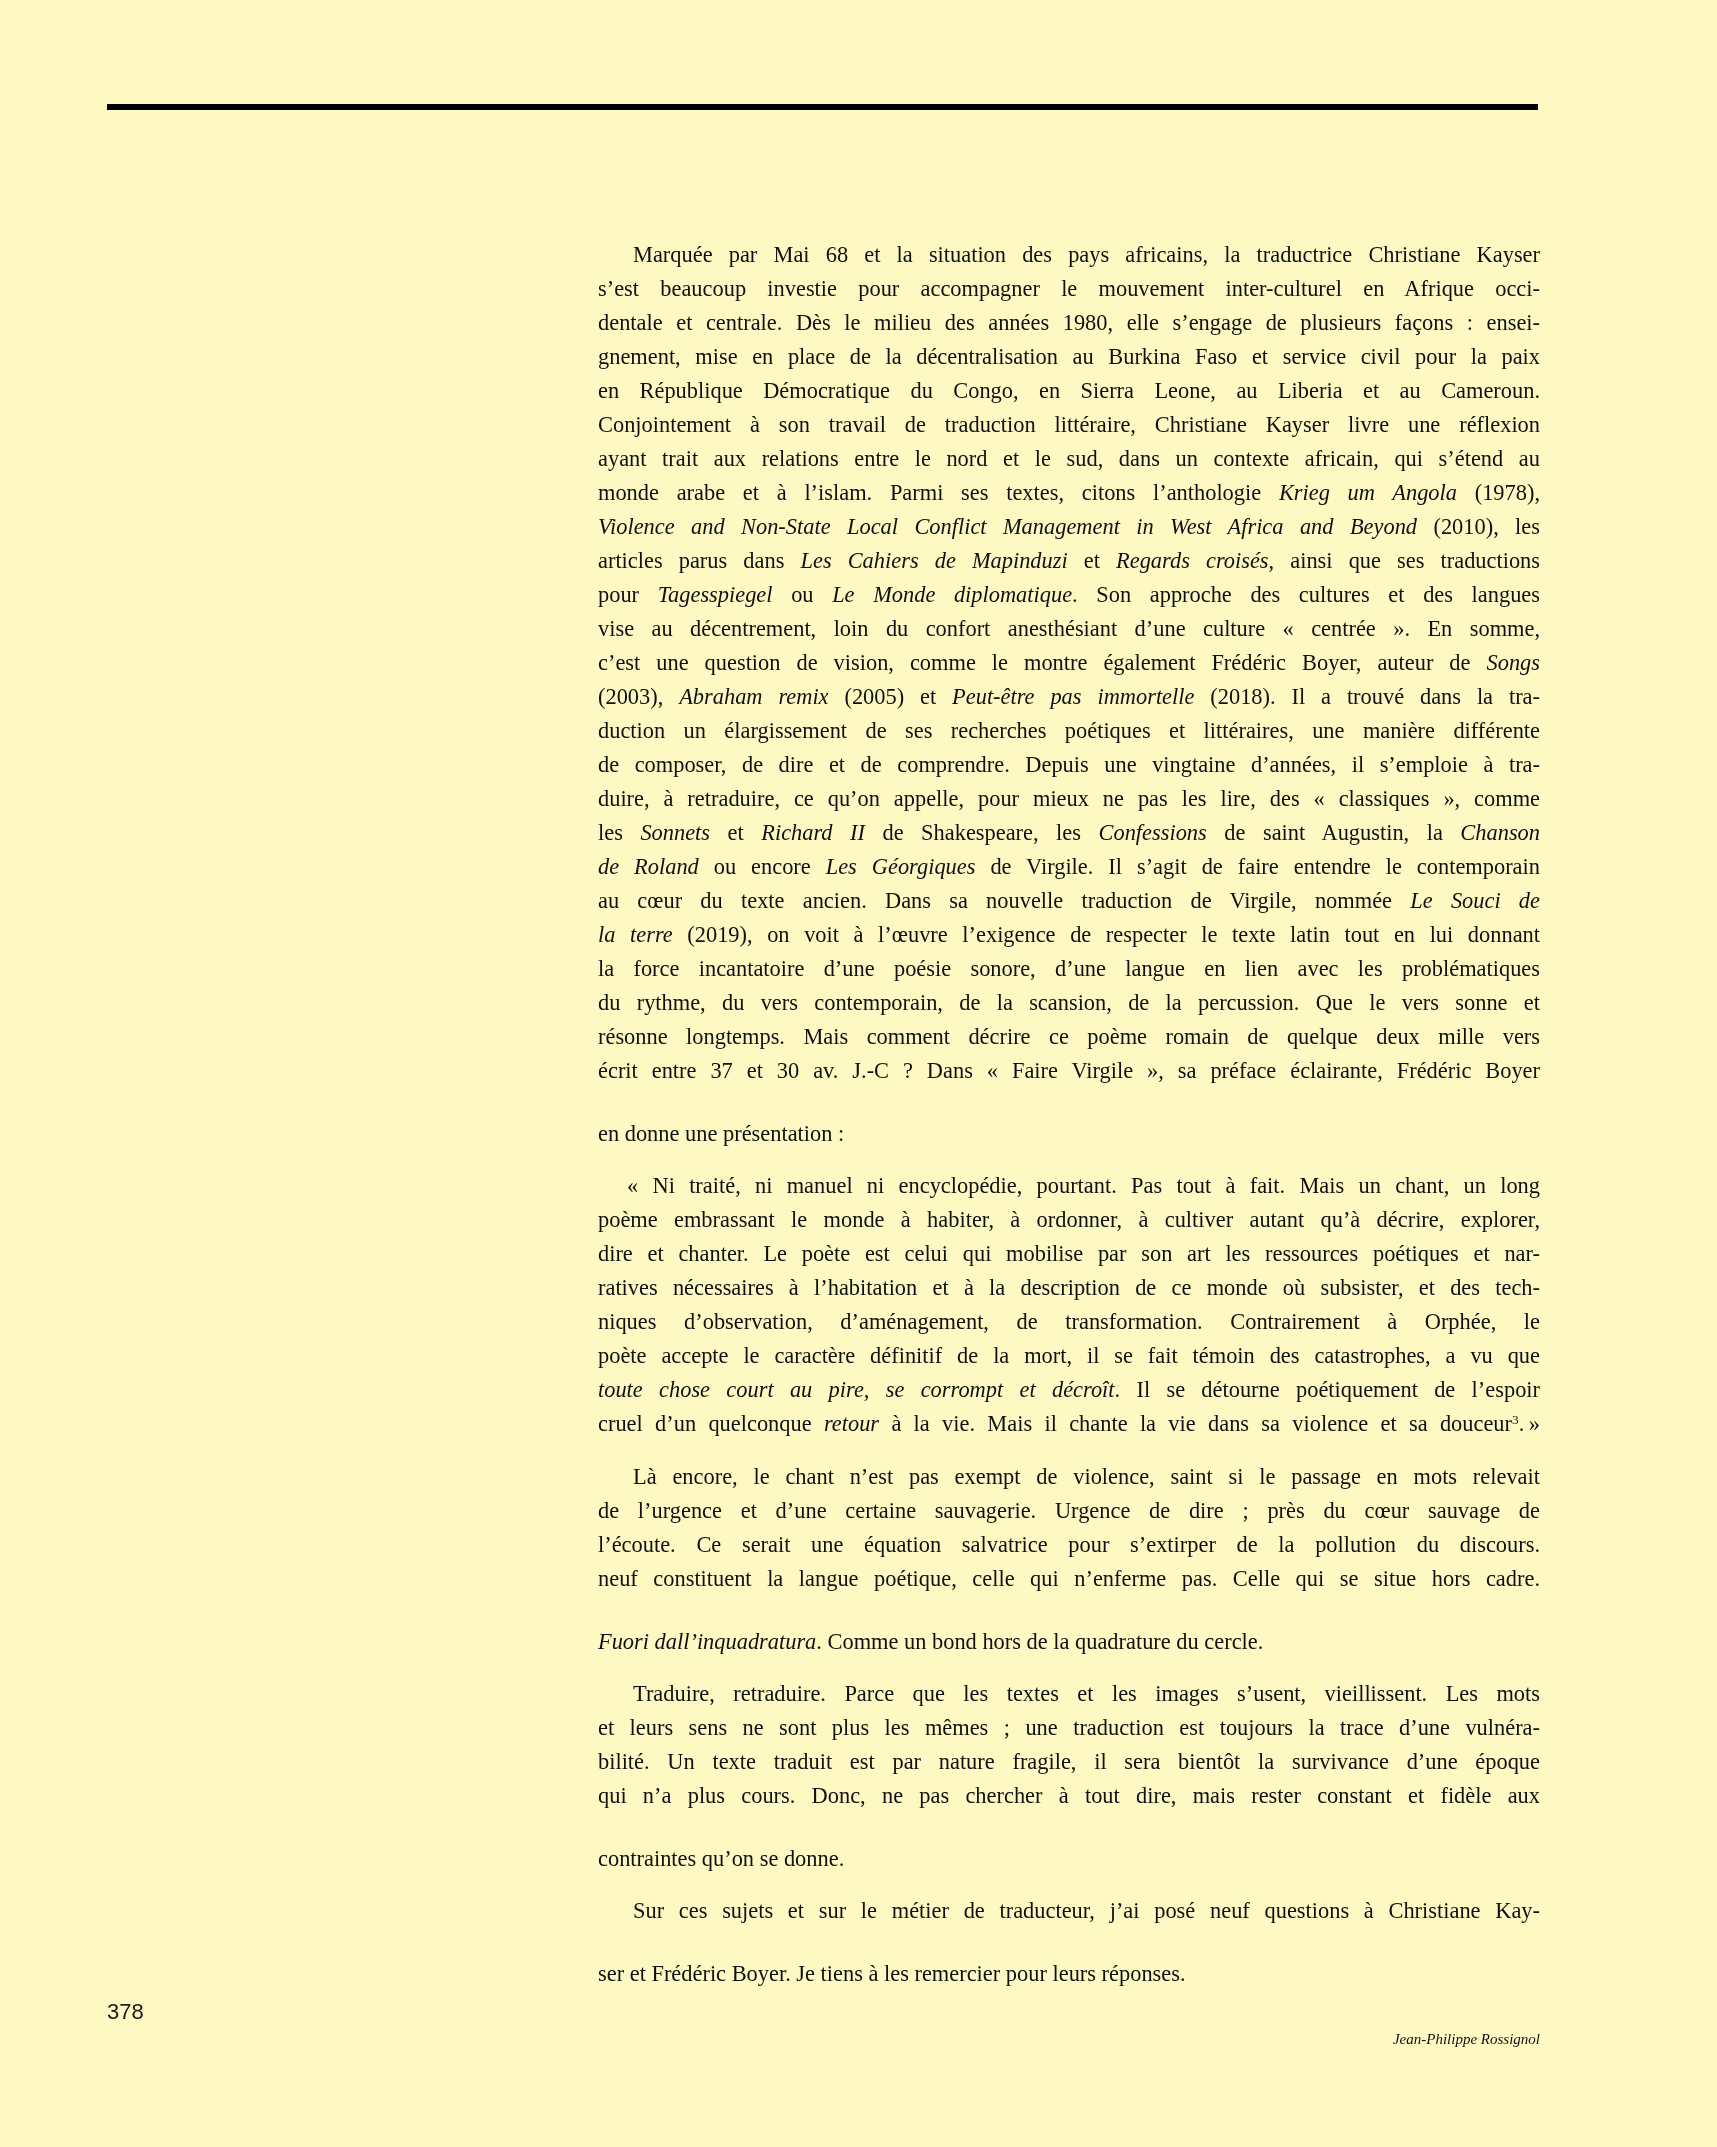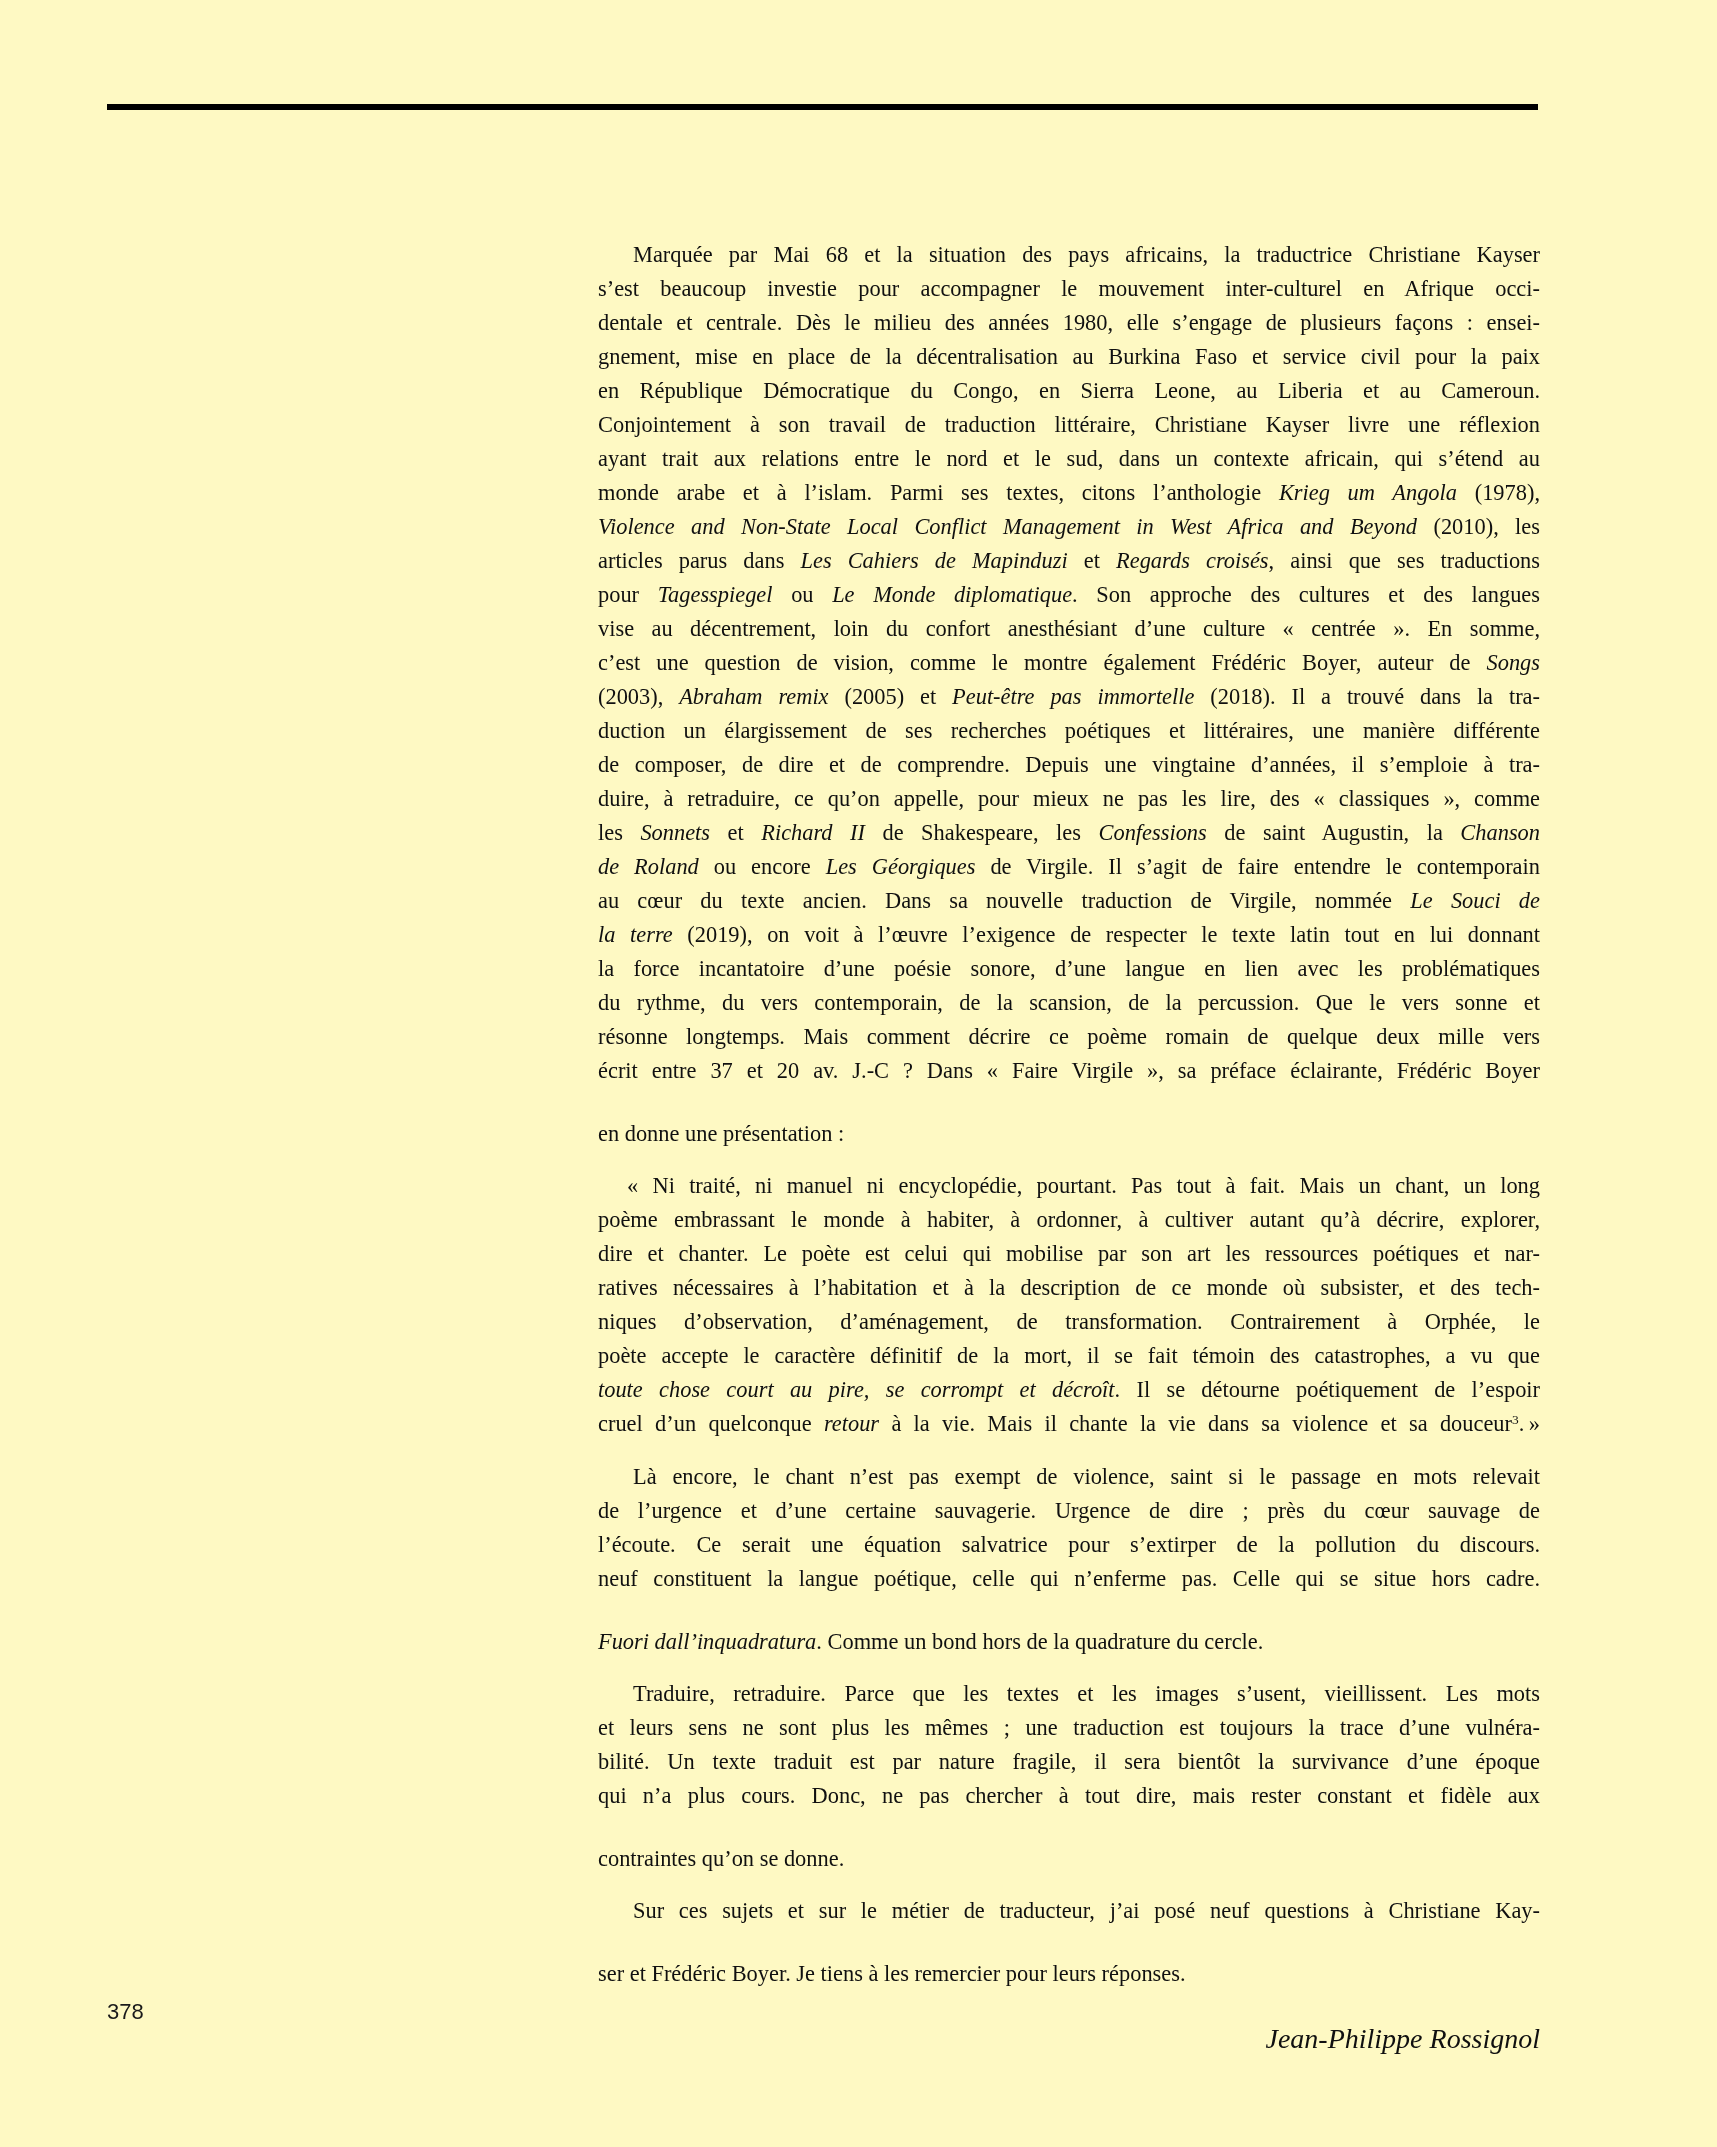--- a/index.html
+++ b/index.html
@@ -45,21 +45,21 @@
   .it { font-style: italic; }
   .sup {
     font-size: 0.6em;
     vertical-align: 0.55em;
     line-height: 0;
   }
   .signature {
     margin-top: 31px;
     text-align: right;
     font-style: italic;
-    font-size: 28px;
+    font-size: 15px;
     line-height: 34px;
   }
   .page-number {
     position: absolute;
     left: 107px;
     top: 1999px;
     font-family: "Liberation Sans", "DejaVu Sans", sans-serif;
     font-size: 22px;
     line-height: 25.6px;
     color: #1a1a1a;
@@ -91,21 +91,21 @@
         <div class="line"><span>duction un élargissement de ses recherches poétiques et littéraires, une manière différente</span></div>
         <div class="line"><span>de composer, de dire et de comprendre. Depuis une vingtaine d’années, il s’emploie à tra-</span></div>
         <div class="line"><span>duire, à retraduire, ce qu’on appelle, pour mieux ne pas les lire, des « classiques », comme</span></div>
         <div class="line"><span>les </span><span class="it">Sonnets</span><span> et </span><span class="it">Richard II</span><span> de Shakespeare, les </span><span class="it">Confessions</span><span> de saint Augustin, la </span><span class="it">Chanson</span></div>
         <div class="line"><span class="it">de Roland</span><span> ou encore </span><span class="it">Les Géorgiques</span><span> de Virgile. Il s’agit de faire entendre le contemporain</span></div>
         <div class="line"><span>au cœur du texte ancien. Dans sa nouvelle traduction de Virgile, nommée </span><span class="it">Le Souci de</span></div>
         <div class="line"><span class="it">la terre</span><span> (2019), on voit à l’œuvre l’exigence de respecter le texte latin tout en lui donnant</span></div>
         <div class="line"><span>la force incantatoire d’une poésie sonore, d’une langue en lien avec les problématiques</span></div>
         <div class="line"><span>du rythme, du vers contemporain, de la scansion, de la percussion. Que le vers sonne et</span></div>
         <div class="line"><span>résonne longtemps. Mais comment décrire ce poème romain de quelque deux mille vers</span></div>
-        <div class="line"><span>écrit entre 37 et 20 av. J.-C ? Dans « Faire Virgile », sa préface éclairante, Frédéric Boyer</span></div>
+        <div class="line"><span>écrit entre 37 et 30 av. J.-C ? Dans « Faire Virgile », sa préface éclairante, Frédéric Boyer</span></div>
         <div class="line endline"><span>en donne une présentation :</span></div>
       </div>
       <div class="para quote">
         <div class="line first"><span>« Ni traité, ni manuel ni encyclopédie, pourtant. Pas tout à fait. Mais un chant, un long</span></div>
         <div class="line"><span>poème embrassant le monde à habiter, à ordonner, à cultiver autant qu’à décrire, explorer,</span></div>
         <div class="line"><span>dire et chanter. Le poète est celui qui mobilise par son art les ressources poétiques et nar-</span></div>
         <div class="line"><span>ratives nécessaires à l’habitation et à la description de ce monde où subsister, et des tech-</span></div>
         <div class="line"><span>niques d’observation, d’aménagement, de transformation. Contrairement à Orphée, le</span></div>
         <div class="line"><span>poète accepte le caractère définitif de la mort, il se fait témoin des catastrophes, a vu que</span></div>
         <div class="line"><span class="it">toute chose court au pire, se corrompt et décroît</span><span>. Il se détourne poétiquement de l’espoir</span></div>

